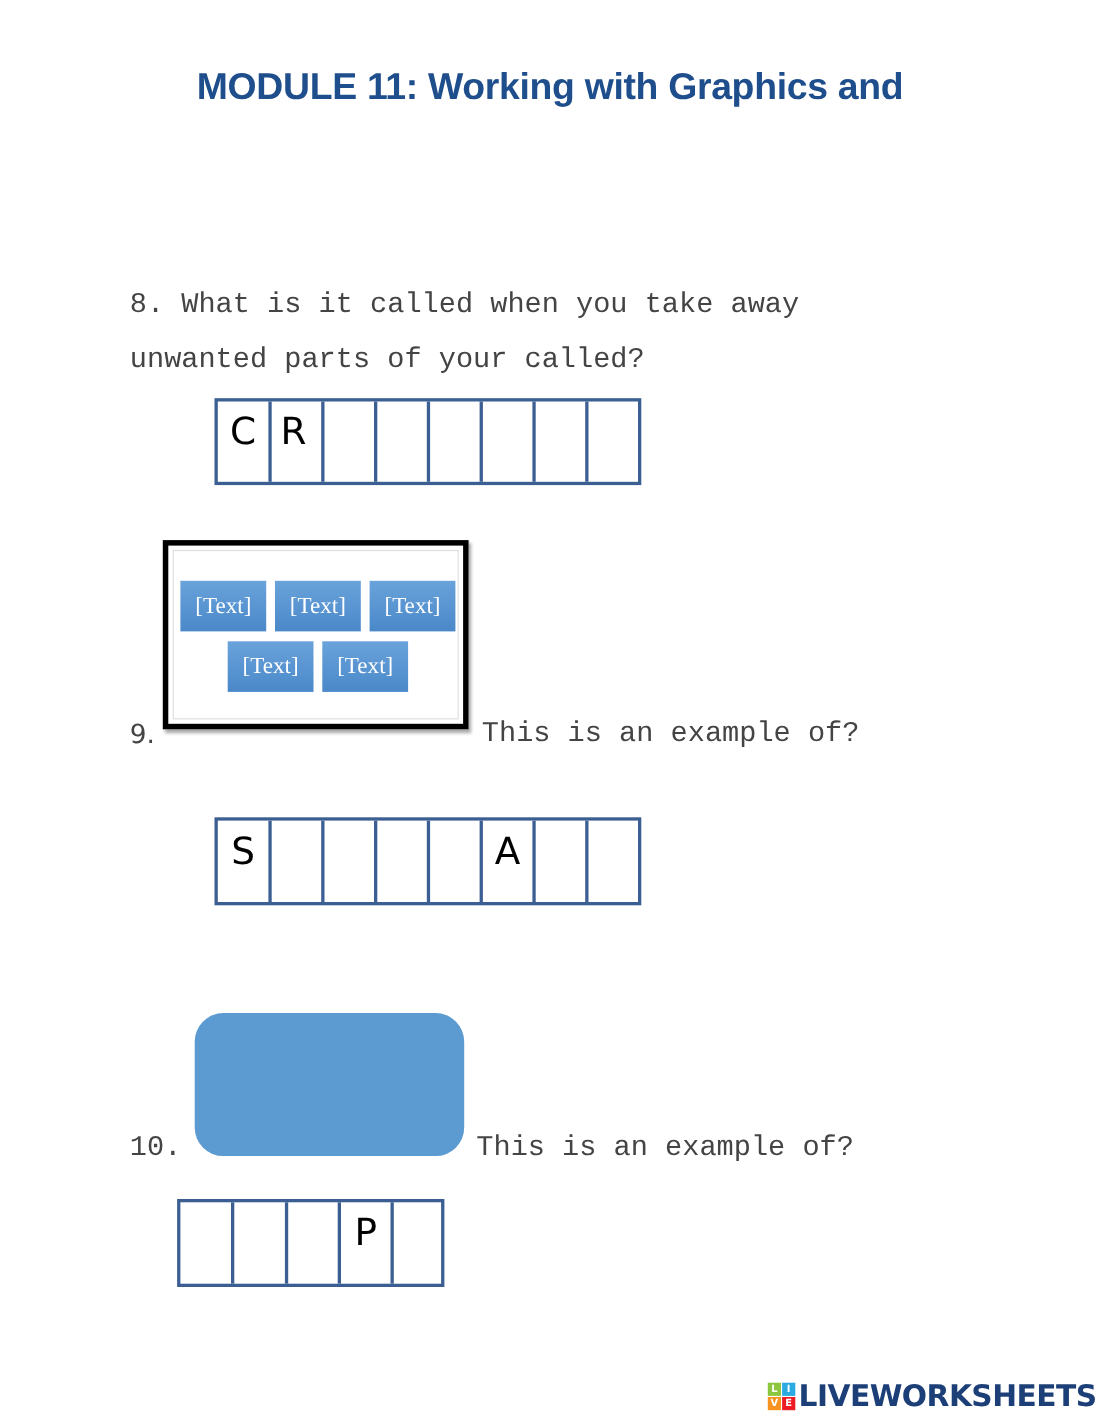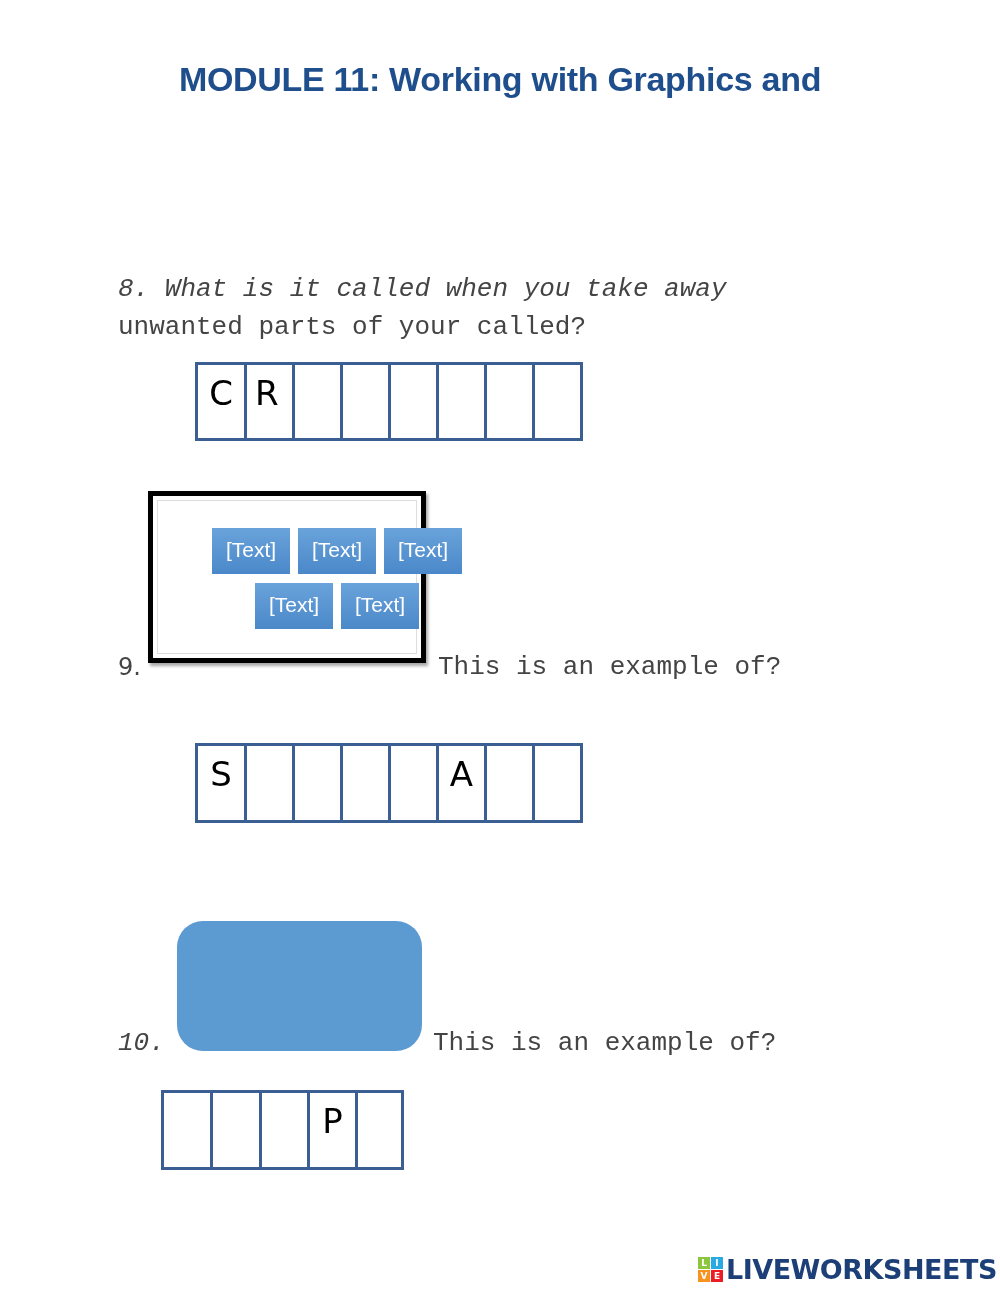--- a/index.html
+++ b/index.html
@@ -4,35 +4,35 @@
 <style>
   html, body { margin:0; padding:0; background:#ffffff; }
   body { width:1000px; height:1291px; position:relative; overflow:hidden; font-family:"Liberation Sans", sans-serif; }
   .title { position:absolute; left:0; width:1000px; top:58px; text-align:center; color:#1f4e8c; font-weight:bold; font-size:34px; line-height:42px; letter-spacing:-0.3px; }
   .q { position:absolute; font-family:"Liberation Mono", monospace; font-size:26px; color:#444; line-height:38px; white-space:pre; }
   .boxes { position:absolute; display:flex; border:3px solid #3c5f93; box-sizing:border-box; }
   .cell { border-right:3px solid #3c5f93; box-sizing:border-box; font-family:"DejaVu Sans", sans-serif; font-size:34px; color:#000; text-align:center; padding-top:8px; }
   .cell:last-child { border-right:none; }
   .smart { position:absolute; left:148px; top:491px; width:278px; height:172px; border:5px solid #000; box-sizing:border-box; background:#fff; box-shadow:2px 3px 3px rgba(0,0,0,0.35); }
   .smart-inner { position:absolute; left:4px; top:4px; right:4px; bottom:4px; border:1px solid #ddd; }
-  .sbox { position:absolute; width:78px; height:46px; background:linear-gradient(#6aa3db,#4a88c9); color:#fff; font-family:Liberation Sans, sans-serif; font-size:21px; text-align:center; line-height:44px;margin-left:48px; }
+  .sbox { position:absolute; width:78px; height:46px; background:linear-gradient(#6aa3db,#4a88c9); color:#fff; font-family:Liberation Serif, serif; font-size:21px; text-align:center; line-height:44px; }
   .shape { position:absolute; left:177px; top:921px; width:245px; height:130px; background:#5b9bd1; border-radius:26px; }
   .logo { position:absolute; left:698px; top:1254px; display:flex; align-items:center; }
   .logo-icon { display:grid; grid-template-columns:12px 12px; grid-template-rows:12px 12px; gap:1px; margin-right:3px; }
   .logo-icon span { font-size:9px; color:#fff; font-weight:bold; text-align:center; line-height:12px; font-family:"DejaVu Sans", sans-serif; }
   .logo-text { font-family:"DejaVu Sans", sans-serif; font-weight:bold; font-size:27px; color:#1c3f77; letter-spacing:-0.5px; }
 </style>
 </head>
 <body>
 
 <div class="title">
   <div>MODULE 11: Working with Graphics and</div>
 </div>
 
-<div class="q" style="left:118px; top:270px;font-style:italic;">8. What is it called when you take away</div>
+<div class="q" style="left:118px; top:258px;">8. What is it called when you take away</div>
 <div class="q" style="left:118px; top:308px;">unwanted parts of your called?</div>
 <div class="boxes" style="left:195px; top:362px; width:388px; height:79px;">
   <div class="cell" style="width:49px;">C</div>
   <div class="cell" style="width:48px; text-align:left; padding-left:8px;">R</div>
   <div class="cell" style="width:48px;"></div>
   <div class="cell" style="width:48px;"></div>
   <div class="cell" style="width:48px;"></div>
   <div class="cell" style="width:48px;"></div>
   <div class="cell" style="width:48px;"></div>
   <div class="cell" style="width:45px;"></div>
@@ -54,21 +54,21 @@
   <div class="cell" style="width:48px;"></div>
   <div class="cell" style="width:48px;"></div>
   <div class="cell" style="width:48px;"></div>
   <div class="cell" style="width:48px;"></div>
   <div class="cell" style="width:48px;">A</div>
   <div class="cell" style="width:48px;"></div>
   <div class="cell" style="width:45px;"></div>
 </div>
 
 <div class="shape"></div>
-<div class="q" style="left:118px; top:1024px;font-style:italic;">10.</div>
+<div class="q" style="left:118px; top:1024px;">10.</div>
 <div class="q" style="left:433px; top:1024px;">This is an example of?</div>
 <div class="boxes" style="left:161px; top:1090px; width:243px; height:80px;">
   <div class="cell" style="width:49px;"></div>
   <div class="cell" style="width:49px;"></div>
   <div class="cell" style="width:48px;"></div>
   <div class="cell" style="width:48px;">P</div>
   <div class="cell" style="width:43px;"></div>
 </div>
 
 <div class="logo">

